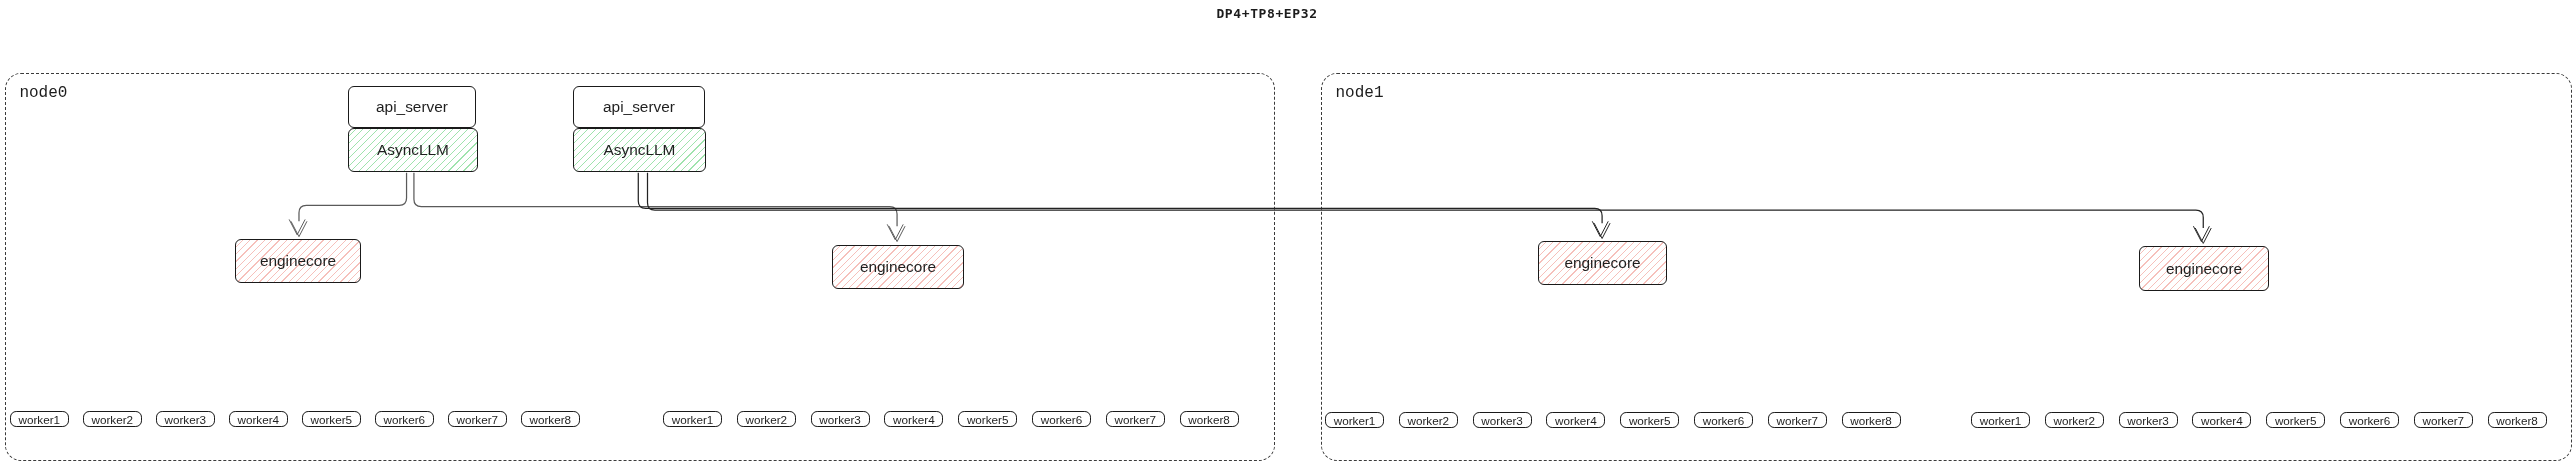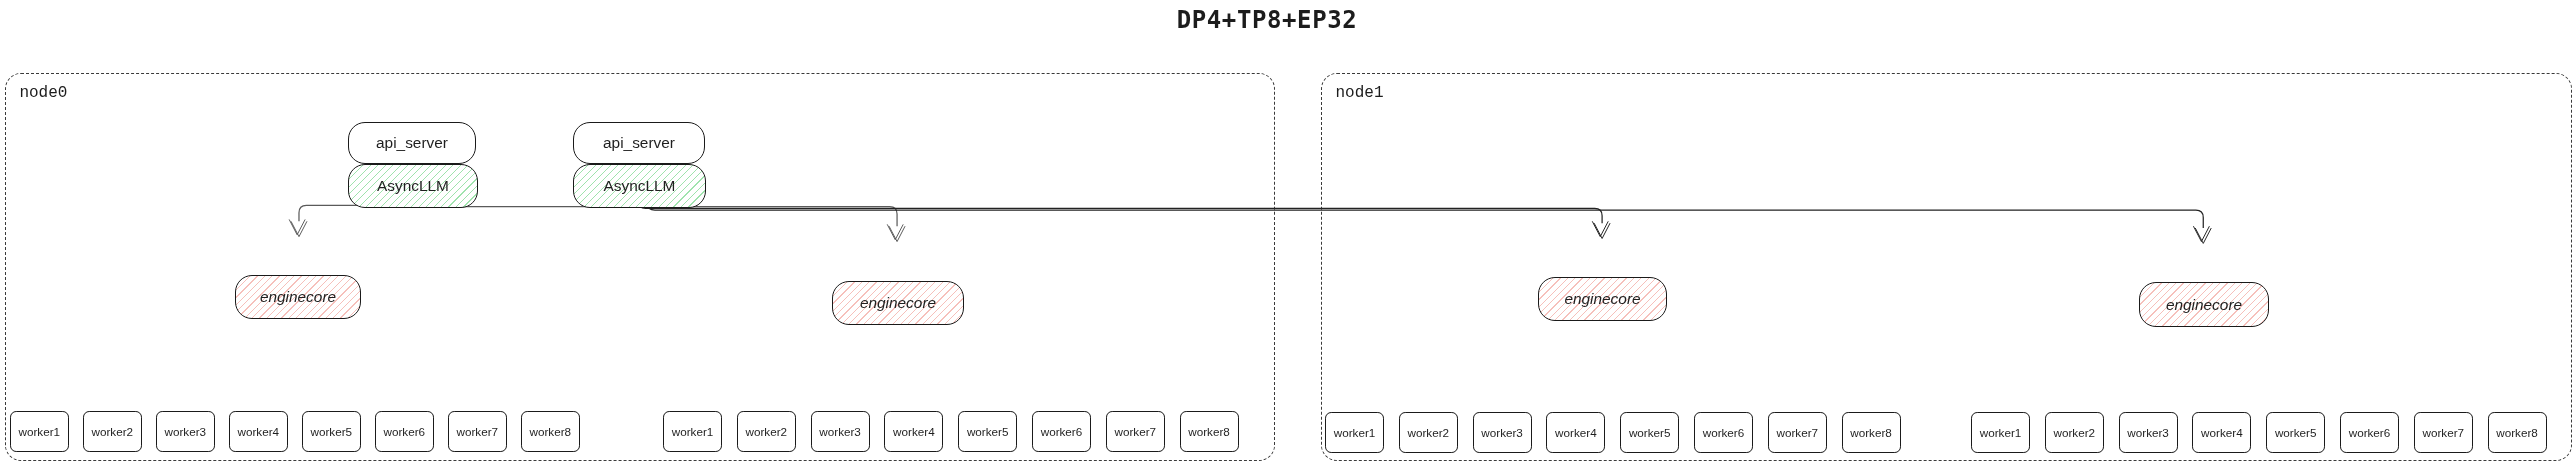--- a/index.html
+++ b/index.html
@@ -7,55 +7,53 @@
     position:relative;
     width:2576px;height:469px;
     font-family:"Liberation Sans", sans-serif;
     color:#1f1f1f;
     overflow:hidden;
   }
   .title{
     position:absolute;top:6.2px;left:0;width:2534px;
     text-align:center;
     font-family:"DejaVu Sans Mono", monospace;
-    font-weight:bold;font-size:24px;letter-spacing:0.6px;
+    font-weight:bold;font-size:13px;letter-spacing:0.6px;
     color:#1c1c1c;
   }
   .node-box{
     position:absolute;
     border:1.2px dashed #3a3a3a;
     border-radius:16px;
     background:transparent;
   }
   .node-box .node-label{
     position:absolute;top:9.8px;left:13.5px;
     font-family:Liberation Mono, monospace;
     font-size:16px;color:#1c1c1c;
   }
   #node0{left:4.9px;top:73px;width:1268px;height:386px;}
   #node1{left:1321px;top:73px;width:1249px;height:386px;text-align:right;}
 
   .dbox{
     position:absolute;
     box-sizing:border-box;
     border:1.5px solid var(--border);
-    border-radius:17px;
+    border-radius:6px;
     background:#ffffff;
     display:flex;align-items:center;justify-content:center;
     font-size:15.4px;
     z-index:2;
-    margin-top:36px;
   }
   .hatch-green{
     background:repeating-linear-gradient(135deg,#ffffff 0px,#ffffff 4.3px,var(--green-hatch) 4.3px,var(--green-hatch) 5.3px);
     text-align:center;
   }
   .hatch-pink{
     background:repeating-linear-gradient(135deg,#ffffff 0px,#ffffff 4.3px,var(--pink-hatch) 4.3px,var(--pink-hatch) 5.2px);
-    font-style:italic;
   }
 
   #api1{left:348px;top:86px;width:128px;height:42px;}
   #llm1{left:348px;top:128px;width:130px;height:44px;}
   #api2{left:573px;top:86px;width:132px;height:42px;}
   #llm2{left:573px;top:128px;width:133px;height:44px;}
 
   #ec1{left:235px;top:239px;width:126px;height:44px;}
   #ec2{left:832px;top:245px;width:132px;height:44px;}
   #ec3{left:1538px;top:241px;width:129px;height:44px;}
@@ -65,21 +63,21 @@
     position:absolute;
     display:flex;
     z-index:2;
   }
   #wgA{left:9.8px;top:411px;gap:14px;}
   #wgB{left:663px;top:411px;gap:14.8px;}
   #wgC{left:1325px;top:412px;gap:14.8px;}
   #wgD{left:1971px;top:412px;gap:14.8px;}
   .worker{
     box-sizing:border-box;
-    width:59px;height:41px;
+    width:59px;height:16px;
     border:1.2px solid var(--border);
     border-radius:6.2px;
     background:#fff;
     display:flex;align-items:center;justify-content:center;
     font-size:11.7px;
     white-space:nowrap;
   }
 
   #edges{
     position:absolute;left:0;top:0;z-index:1;

